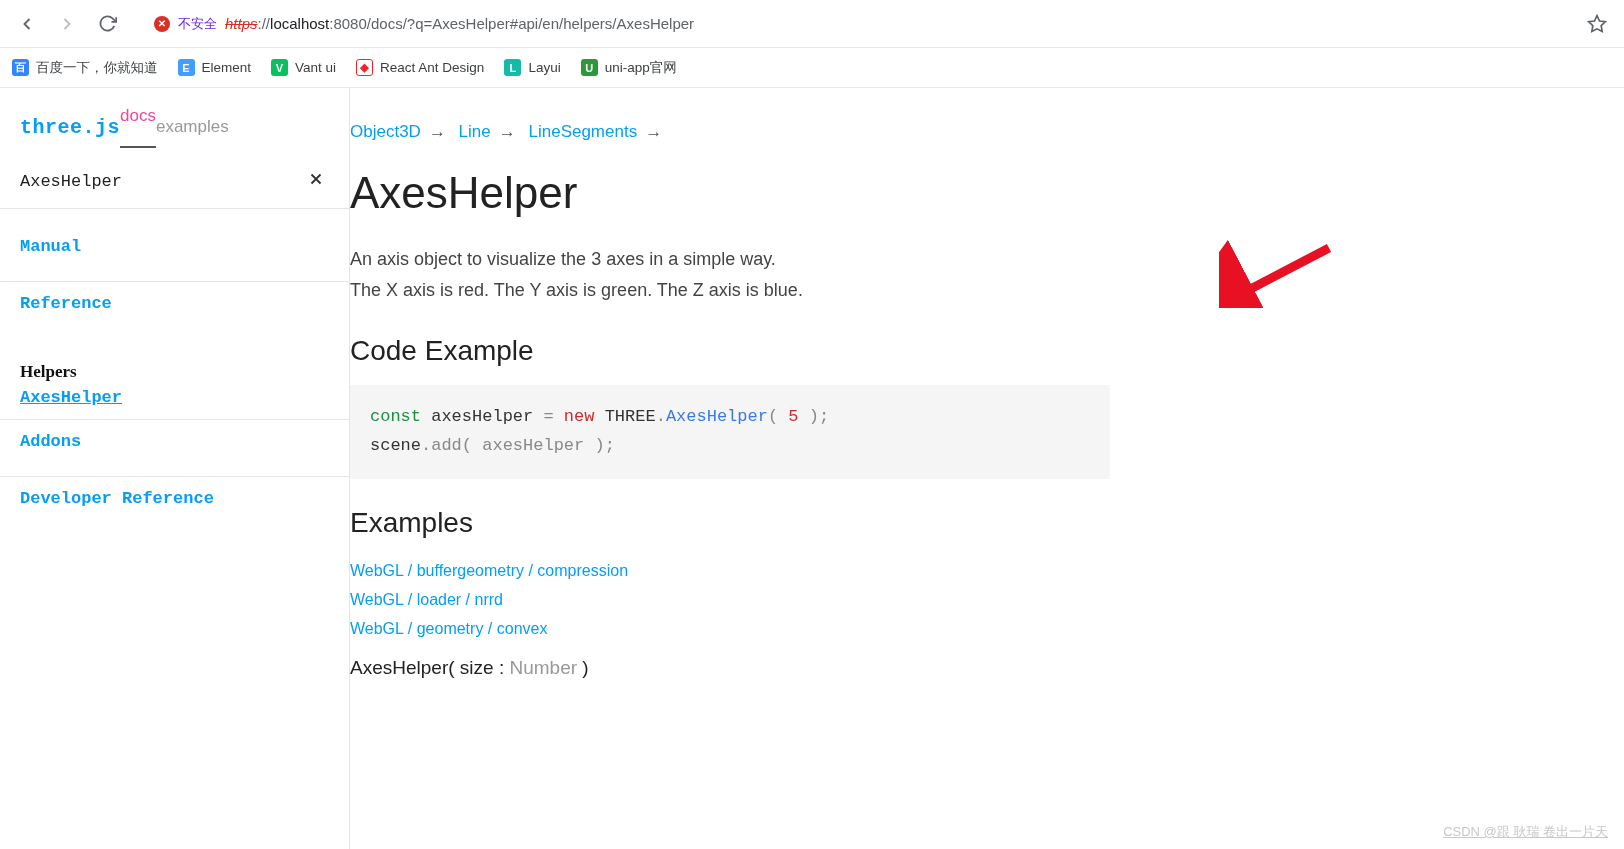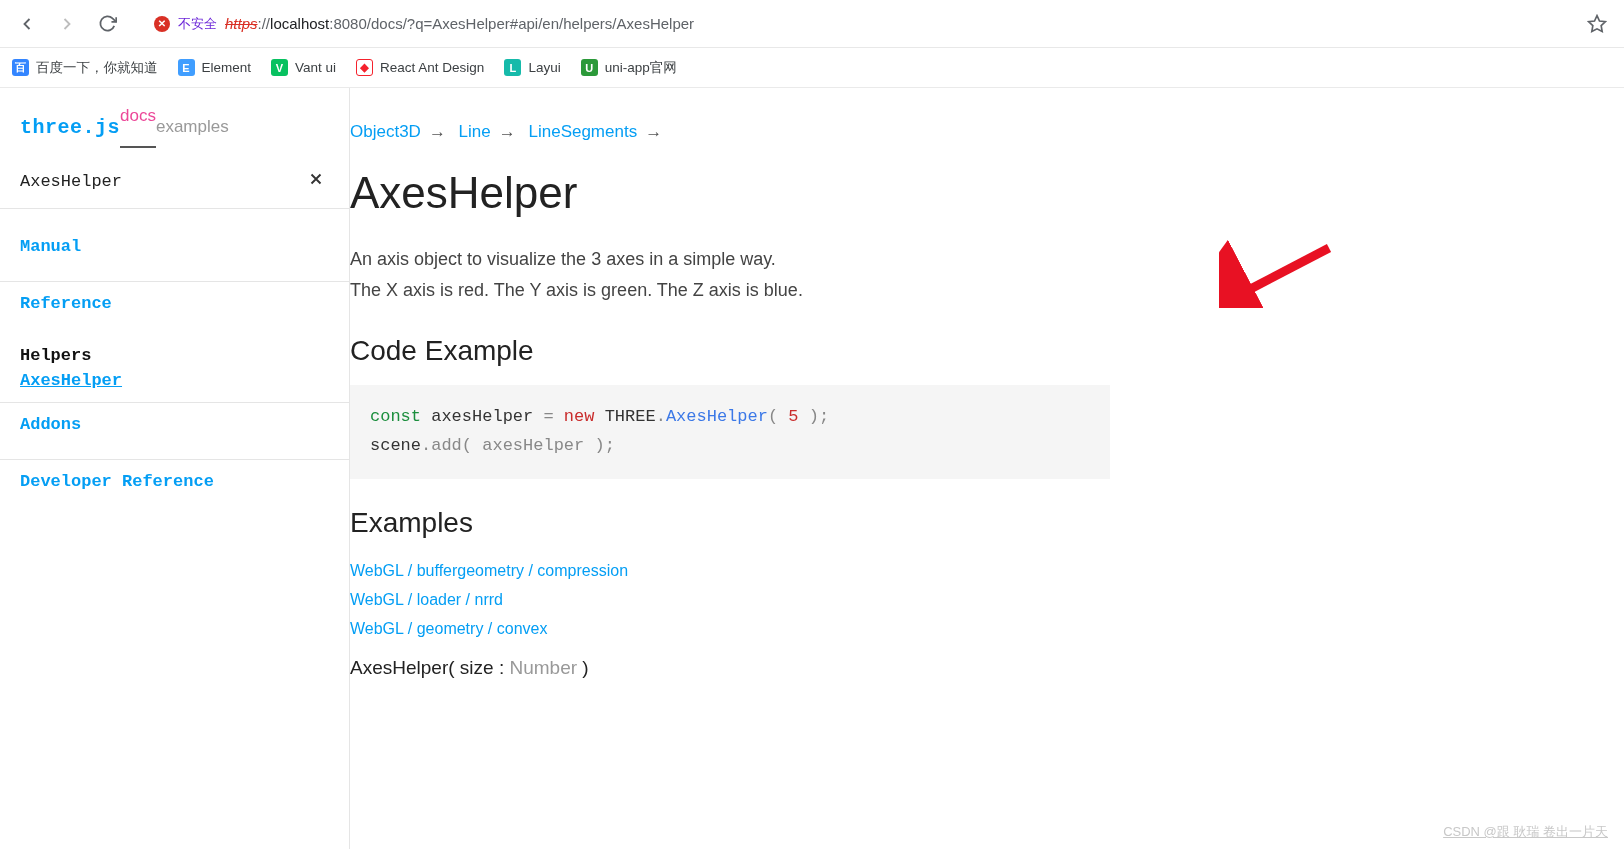--- a/index.html
+++ b/index.html
@@ -29,21 +29,21 @@
     .logo { color: #049ef4; font-family: "Courier New", monospace; font-weight: bold; font-size: 20px; letter-spacing: 0.5px; }
     .tab-link { color: #999; cursor: pointer; font-size: 17px; }
     .tab-link.active { color: #ec4899; border-bottom: 2px solid #555; padding-bottom: 20px; }
     .search-row { display: flex; align-items: center; justify-content: space-between; padding: 12px 20px 14px 20px; border-bottom: 1px solid #e5e5e5; }
     .search-input { border: none; outline: none; font-family: "Courier New", monospace; font-size: 17px; color: #222; flex: 1; }
     .clear-x { font-size: 22px; color: #333; cursor: pointer; font-weight: 300; padding: 0 4px; }
     .nav-block { padding: 16px 0 0 0; }
     .nav-head { color: #049ef4; font-family: "Courier New", monospace; font-weight: bold; font-size: 17px; padding: 12px 20px; cursor: pointer; border-bottom: 1px solid transparent; }
     .nav-divider { border-bottom: 1px solid #e5e5e5; margin-top: 12px; }
     .nav-sub { padding: 8px 20px 0 20px; }
-    .nav-sub-head { font-family: Liberation Mono, monospace; font-weight: bold; font-size: 17px; color: #111; margin-top: 12px; margin-bottom: 6px; }
+    .nav-sub-head { font-family: Liberation Serif, serif; font-weight: bold; font-size: 17px; color: #111; margin-top: 28px; margin-bottom: 6px; }
     .nav-sub-item { color: #049ef4; font-family: "Courier New", monospace; font-weight: bold; font-size: 17px; text-decoration: underline; cursor: pointer; }
     
     
     .content { flex: 1; padding: 34px 0 20px 0; position: relative; }
     .content-inner { max-width: 760px; }
     .breadcrumb { font-size: 17px; margin-bottom: 26px; color: #555; }
     .breadcrumb a { color: #049ef4; text-decoration: none; cursor: pointer; }
     .breadcrumb .arr { margin: 0 8px; color: #555; }
     h1 { font-size: 44px; font-weight: 400; color: #222; margin-bottom: 26px; }
     .desc { font-size: 18px; color: #444; line-height: 1.7; margin-bottom: 30px; }

